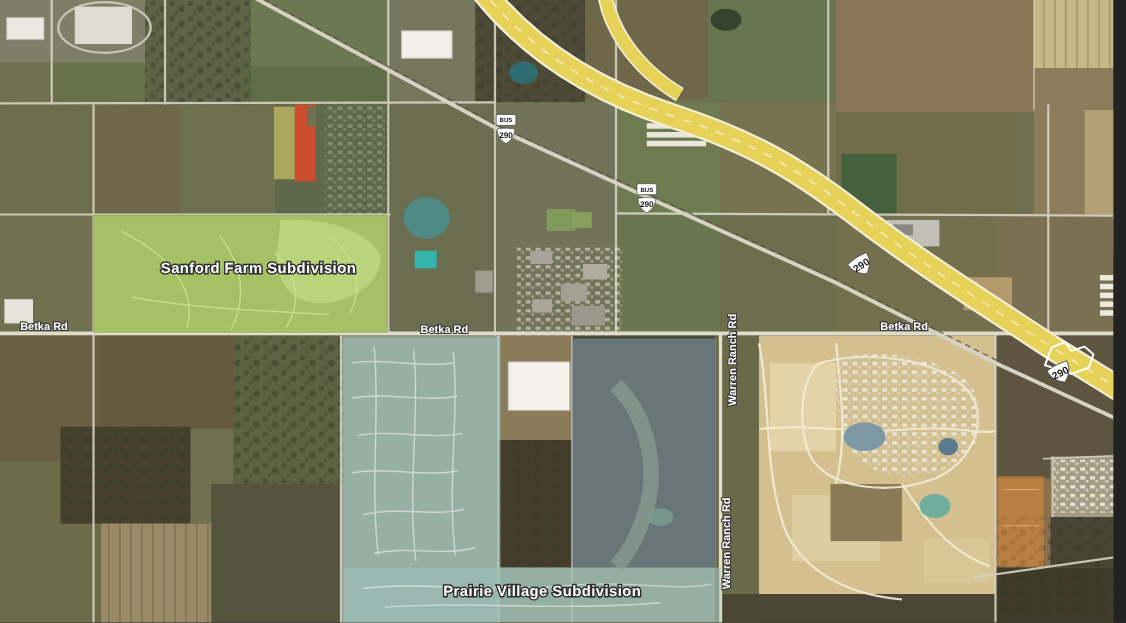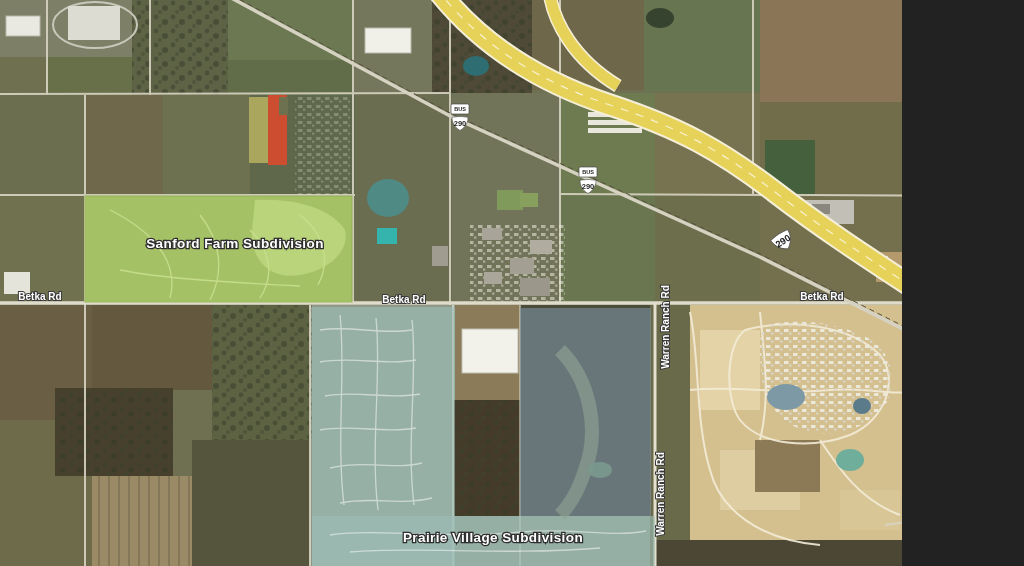--- a/index.html
+++ b/index.html
@@ -1,17 +1,17 @@
 <!DOCTYPE html>
 <html><head>
 <meta charset="utf-8">
 <style>
   html,body{margin:0;padding:0;background:#222;}
   #viewport{
-    position:relative;width:902px;height:566px;overflow:hidden;
+    position:relative;width:1012px;height:566px;overflow:hidden;
     font-family:"Liberation Sans", sans-serif;
     text-decoration:underline;
   }
   svg{display:block}
   text{font-family:"Liberation Sans", sans-serif;}
   .sub-label{font-size:13.5px;font-weight:bold;fill:#ffffff;
     paint-order:stroke;stroke:#2e2e2e;stroke-width:2.6px;letter-spacing:.4px;}
   .road-label{font-size:10px;font-weight:bold;fill:#ffffff;
     paint-order:stroke;stroke:#3a3a3a;stroke-width:2px;}
   .shield-txt{font-size:7.5px;font-weight:bold;fill:#1c1c1c;}

